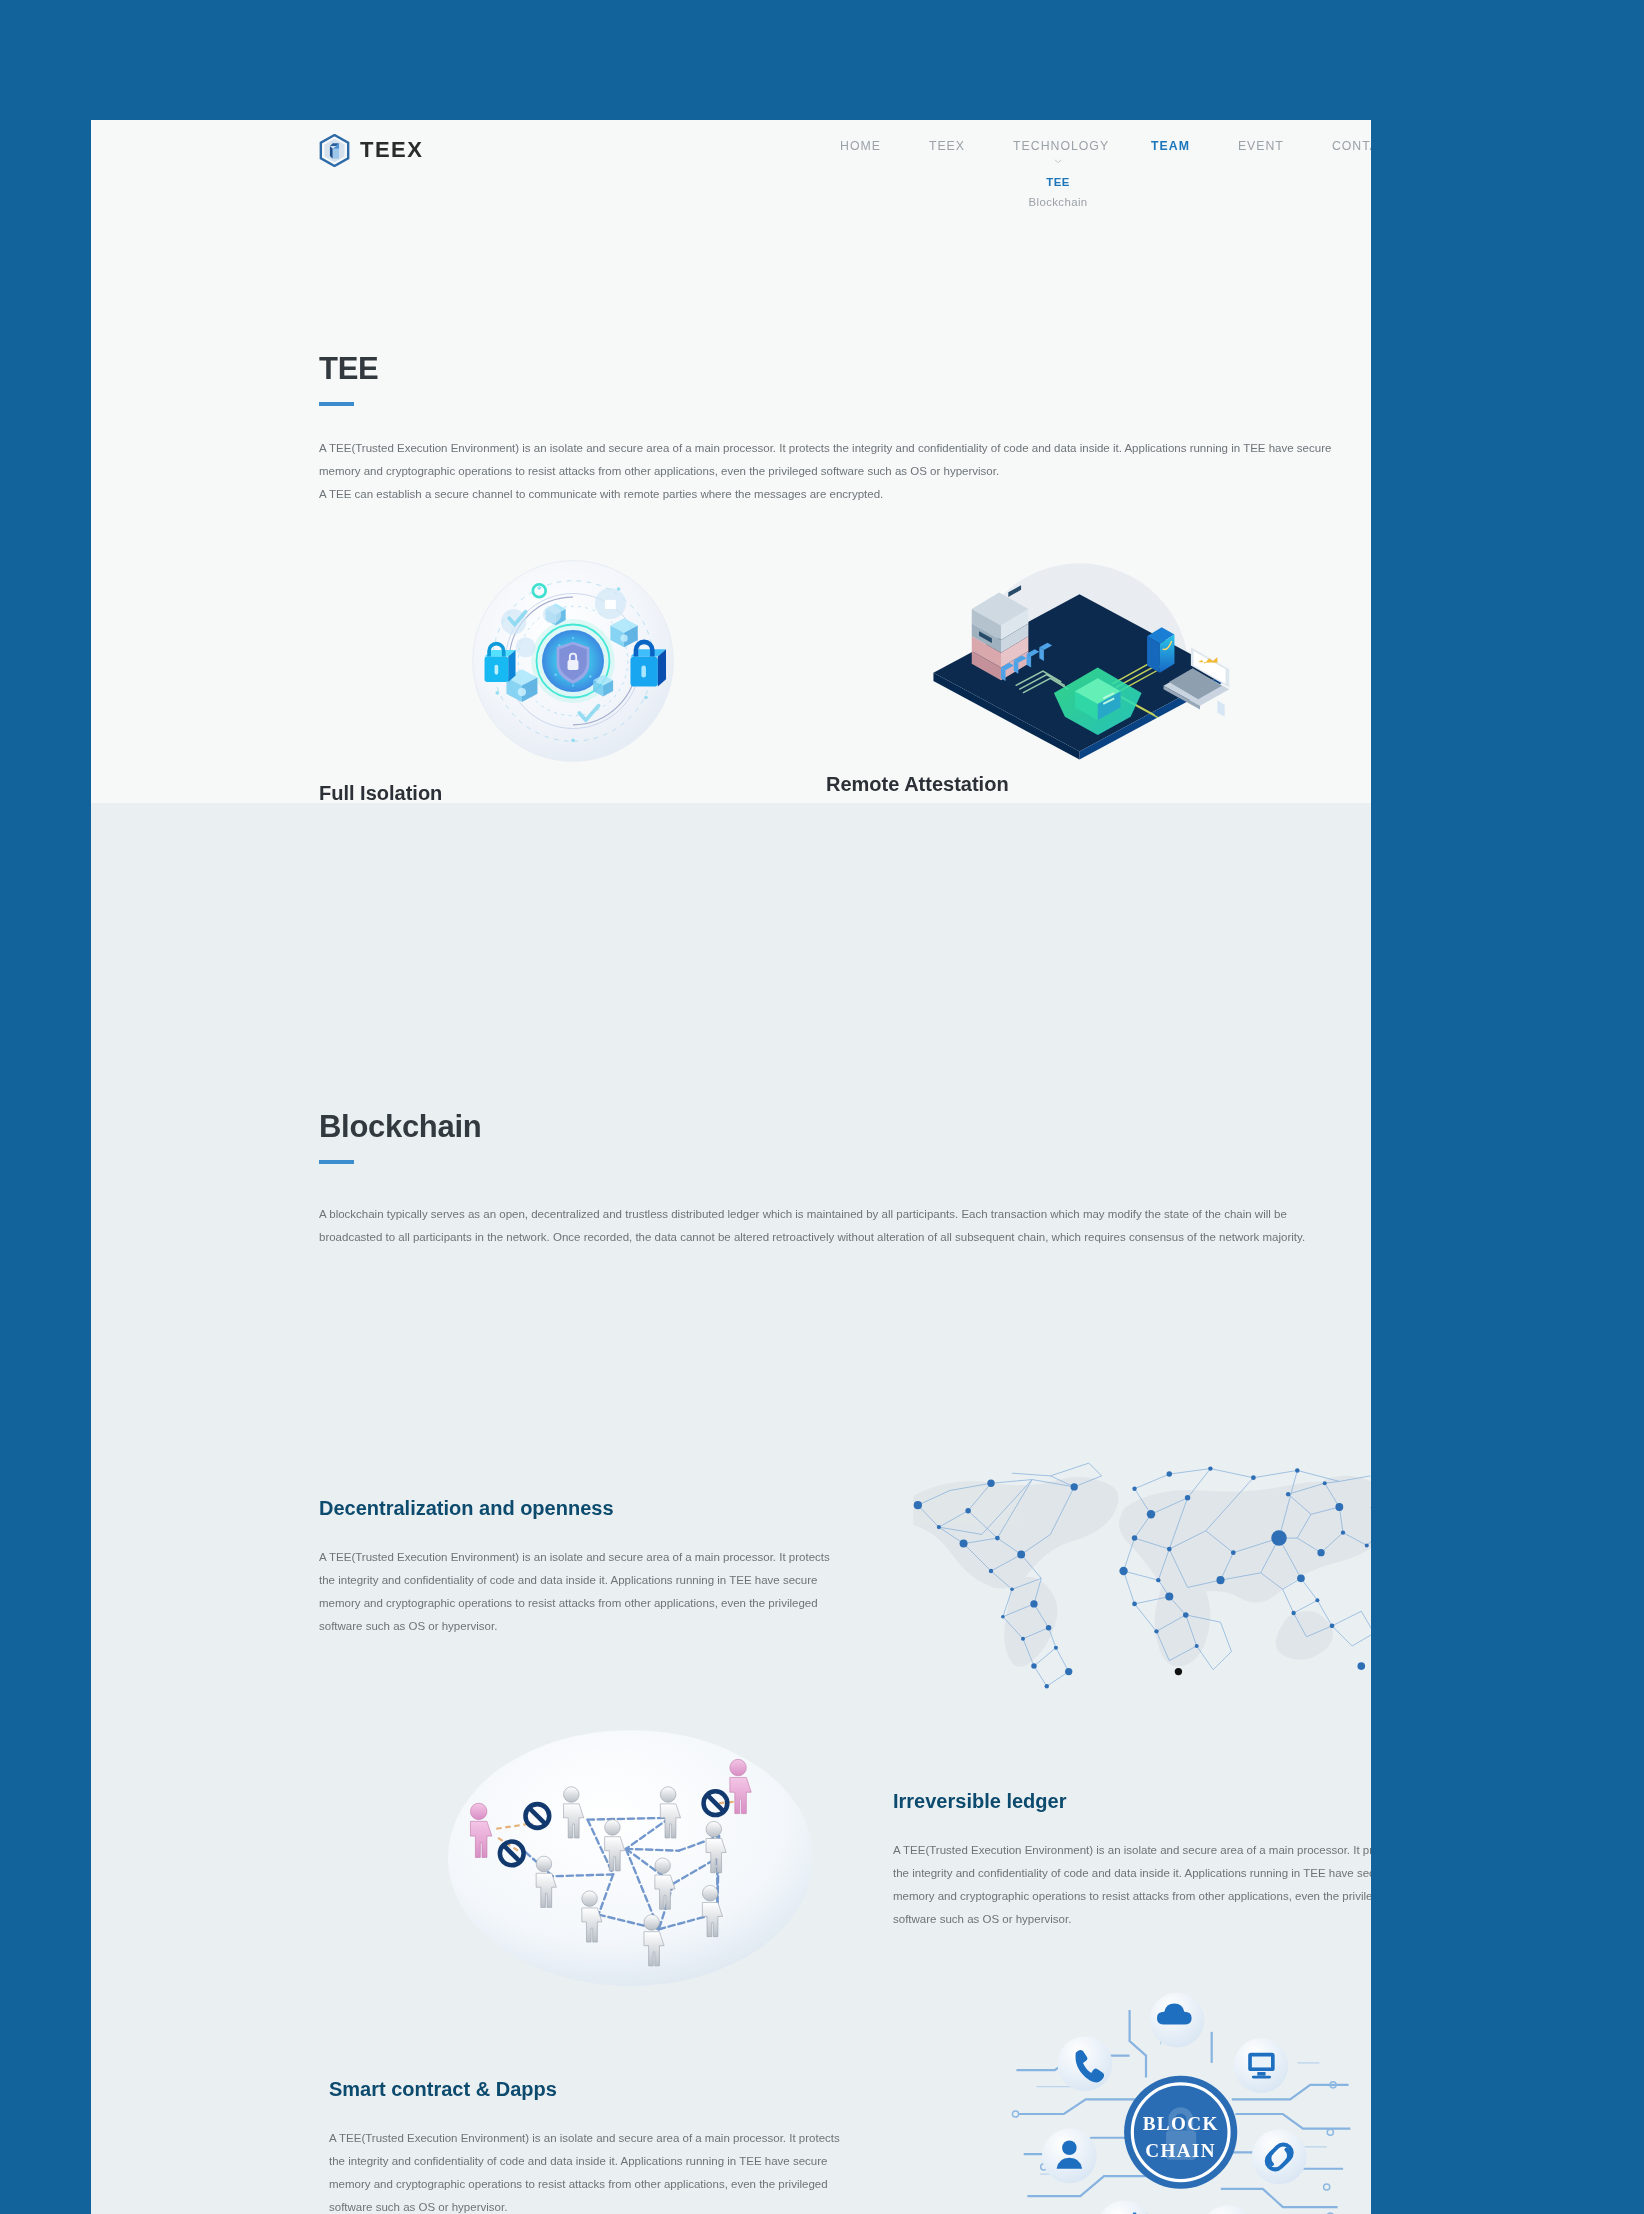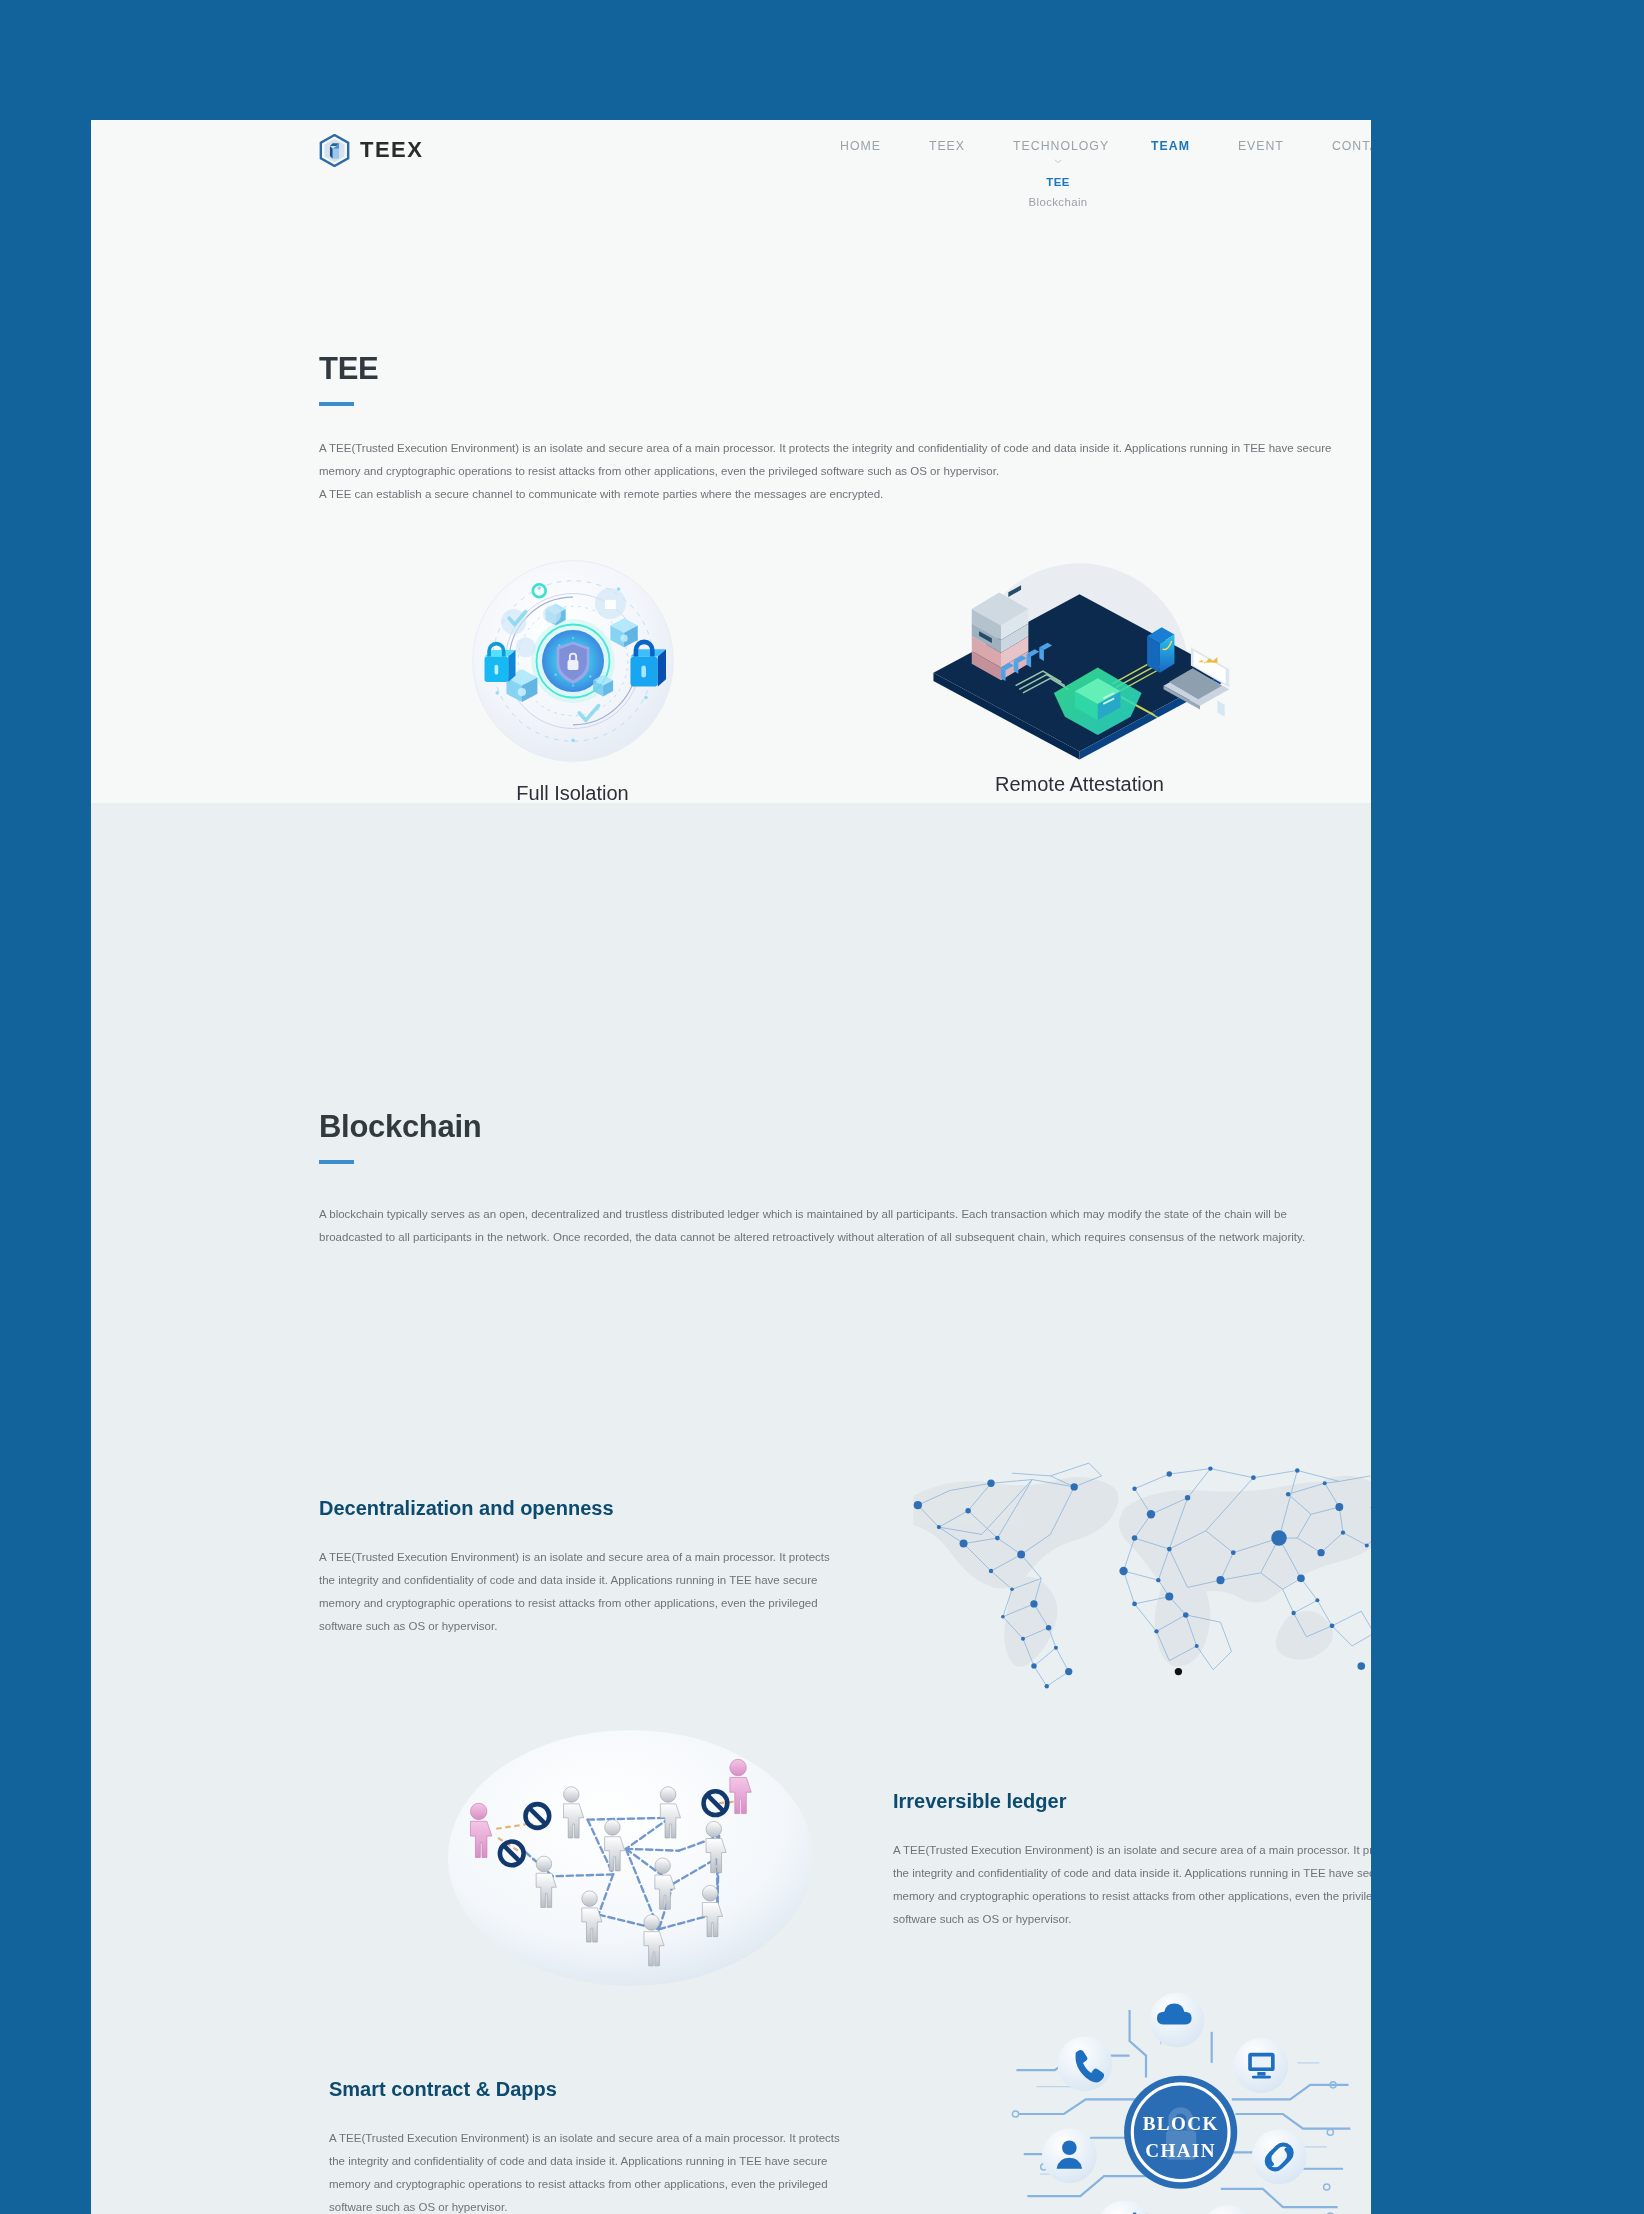--- a/index.html
+++ b/index.html
@@ -49,21 +49,21 @@
   .intro p { margin:0; }
 
   
   .tee-section { position:relative; padding:0; }
   .tee-head { position:absolute; left:228px; top:142px; }
   .tee-intro { position:absolute; left:228px; top:228px; width:1014px; }
 
   .cards { position:absolute; left:228px; top:338px; width:1014px; display:flex; }
   .card { width:50%; }
   .card-ill { height:228px; display:flex; align-items:center; justify-content:center; }
-  .card h3 { text-align:center; font-size:20px; font-weight:400; color:#2b3136; margin-top:7.3px; }
+  .card h3 { text-align:left; font-size:20px; font-weight:700; color:#2b3136; margin-top:7.3px; }
   .card .body { font-size:11.5px; line-height:23px; color:#6d7478; width:416px; margin:33px auto 0; }
   .card.right h3 { margin-top:-1.8px; }
   .card.right .body { margin-top:27.4px; }
 
   
   .bc-section {
     position:absolute; left:0; top:683px; width:1462px; height:1413px;
     background:#eaeff2;
   }
   .bc-head { position:absolute; left:228px; top:306px; }

